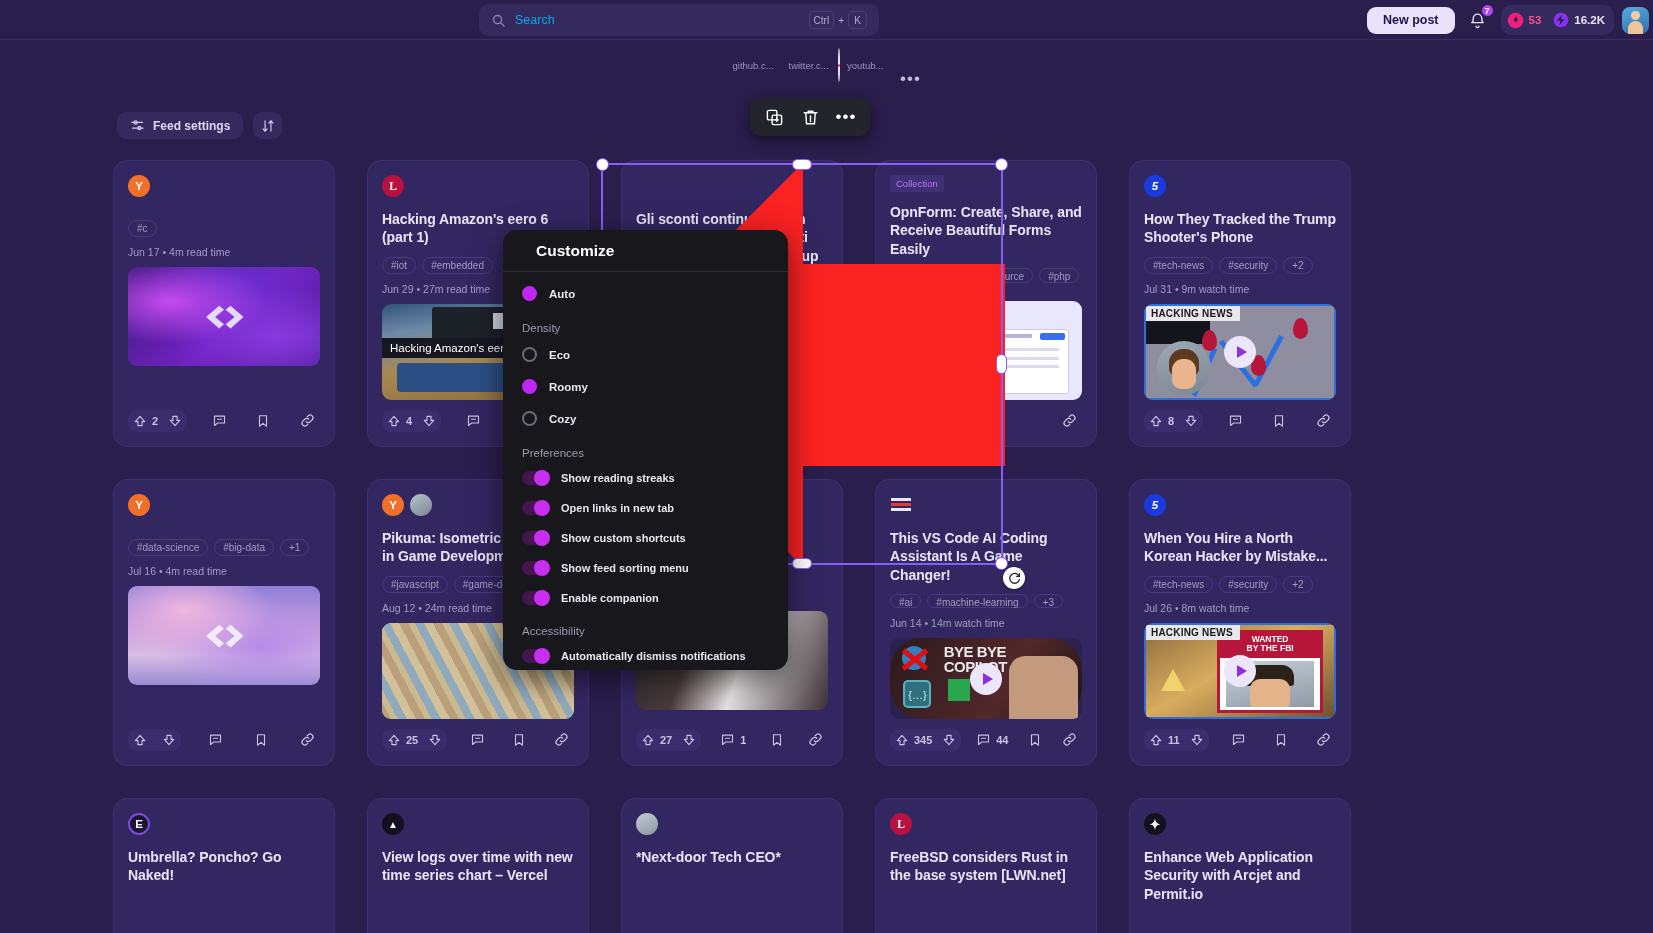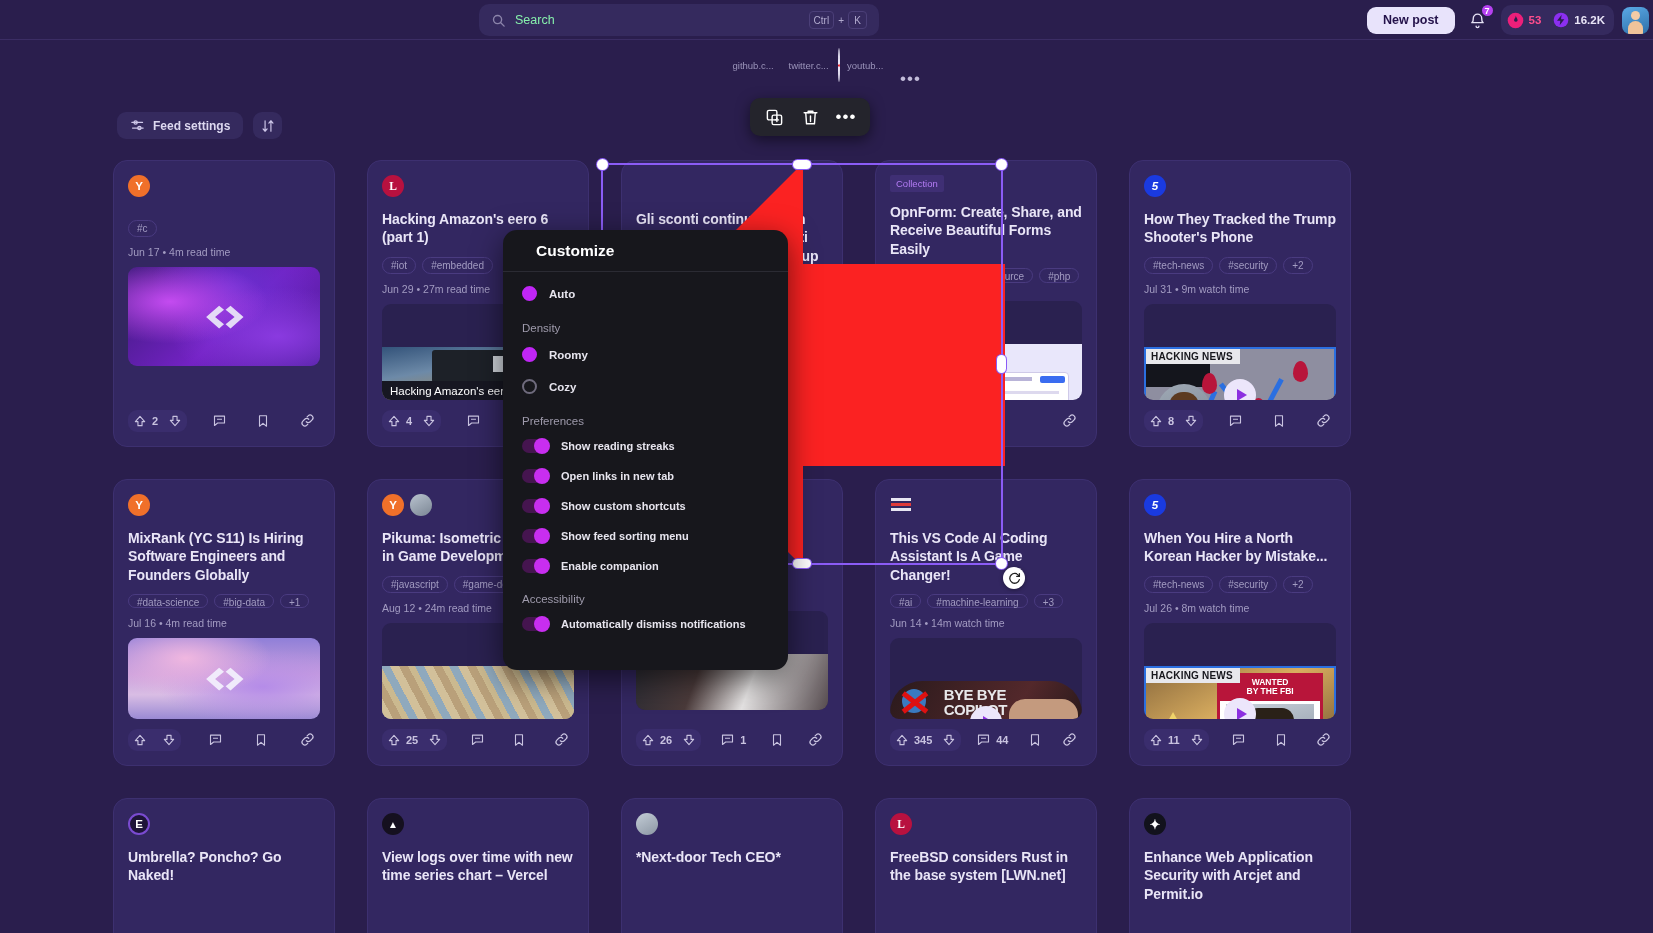--- a/index.html
+++ b/index.html
@@ -18,21 +18,21 @@
     border-bottom: 1px solid #3b2d64;
     display: flex; align-items: center;
   }
   .search-box {
     position: absolute; left: 479px; top: 4px; width: 400px; height: 32px;
     background: #352a5e; border-radius: 10px;
     display: flex; align-items: center; padding: 0 12px; gap: 9px;
     cursor: text;
   }
   .search-icon { width: 15px; height: 15px; flex: 0 0 auto; opacity: .75; }
-  .search-placeholder { color: #86efac; font-size: 12.5px; flex: 1; }
+  .search-placeholder { color: #0ea5e9; font-size: 12.5px; flex: 1; }
   .kbd-group { display: flex; align-items: center; gap: 4px; }
   .kbd {
     min-width: 19px; height: 18px; border: 1px solid #4b3f78; border-radius: 4px;
     color: #b2abce; font-size: 10px; display: flex; align-items: center;
     justify-content: center; padding: 0 4px;
   }
   .kbd-plus { color: #b2abce; font-size: 10px; }
 
   .topright { position: absolute; right: 0; top: 0; height: 40px; display: flex; align-items: center; gap: 8px; padding-right: 4px;}
   .new-post-btn {
@@ -151,21 +151,21 @@
       linear-gradient(135deg,#3c1a7a,#7322c4 55%,#4b1f9a);
     display: flex; align-items: center; justify-content: center;
   }
   .art-daily.sky {
     background:
       radial-gradient(ellipse at 30% 25%, #f0b7e0 0%, rgba(240,183,224,0) 45%),
       radial-gradient(ellipse at 70% 60%, #b58ce8 0%, rgba(181,140,232,0) 55%),
       linear-gradient(180deg,#8f7fd8 0%,#c9a0dd 45%,#d9bde4 70%,#9a8ad4 100%);
   }
   .logo-dd { width: 52px; height: 34px; opacity: .94; }
-  .thumb-photo { width: 100%; height: 100%; position: relative; margin-top: 43px; }
+  .thumb-photo { width: 100%; height: 100%; position: relative; }
   .play-btn {
     position: absolute; left: 50%; top: 50%; transform: translate(-50%,-50%);
     width: 32px; height: 32px; border-radius: 50%; background: #ece6fb;
     display: flex; align-items: center; justify-content: center;
   }
   .play-tri { width: 0; height: 0; border-left: 10px solid #8c2fe0; border-top: 6px solid transparent; border-bottom: 6px solid transparent; margin-left: 3px;}
   .news-strap {
     position: absolute; left: 0; top: 0; background: #e8e8ec; color: #16161c;
     font-size: 10px; font-weight: bold; padding: 2px 7px 2px 5px; z-index: 3;
     letter-spacing: .2px;
@@ -539,21 +539,20 @@
             <path d="M14 10a4.5 4.5 0 0 0-6.4 0l-3 3a4.5 4.5 0 0 0 6.4 6.4l1.4-1.4"></path>
           </svg>
       </div>
     </div>
   </div>
 
   <div class="card card-r2">
     <div class="card-src">
       <div class="src-badge" style="background:#f0702a">Y</div>
     </div>
-    <div class="card-title">MixRank (YC S11) Is Hiring Software Engineers and Founders Globally</div>
     <div class="card-tags">
       <span class="tag">#data-science</span>
       <span class="tag">#big-data</span>
       <span class="tag">+1</span>
     </div>
     <div class="card-meta">Jul 16 • 4m read time</div>
     <div class="card-img">
       <div class="art-daily sky">
         <svg class="logo-dd" viewBox="0 0 64 40" fill="#f3f0fd">
           <path d="M26 6L10 20l16 14 6-5-11-9 11-9z"></path>
@@ -656,21 +655,21 @@
     <div class="card-title">This</div>
     <div class="card-img" style="margin-top:auto;margin-bottom:9px;">
       <div class="thumb-photo" style="background:linear-gradient(110deg,#2b2b33 0%,#4a3a3a 30%,#e4e2e2 55%,#3b2f33 100%);"></div>
     </div>
     <div class="card-actions" style="margin-top:0;">
       <div class="upvote-group">
         <div class="act">
           <svg width="14" height="14" viewBox="0 0 24 24" fill="none" stroke="#c9c3e0" stroke-width="1.9" stroke-linejoin="round">
               <path d="M12 4l8 9h-4.5v7h-7v-7H4z"></path>
             </svg>
-          <span class="act-num">26</span>
+          <span class="act-num">27</span>
         </div>
         <div class="act">
           <svg width="14" height="14" viewBox="0 0 24 24" fill="none" stroke="#c9c3e0" stroke-width="1.9" stroke-linejoin="round">
               <path d="M12 20l8-9h-4.5V4h-7v7H4z"></path>
             </svg>
         </div>
       </div>
       <span class="act-spacer"></span>
       <div class="act">
         <svg width="15" height="15" viewBox="0 0 24 24" fill="none" stroke="#c9c3e0" stroke-width="1.8" stroke-linejoin="round">
@@ -909,20 +908,24 @@
   </div>
   <div class="cz-body">
 
     <div class="radio-row">
       <span class="radio on"></span>
       <span class="radio-label">Auto</span>
     </div>
 
     <div class="cz-sec">Density</div>
     <div class="radio-row">
+      <span class="radio"></span>
+      <span class="radio-label">Eco</span>
+    </div>
+    <div class="radio-row">
       <span class="radio on"></span>
       <span class="radio-label">Roomy</span>
     </div>
     <div class="radio-row">
       <span class="radio"></span>
       <span class="radio-label">Cozy</span>
     </div>
 
     <div class="cz-sec">Preferences</div>
     <div class="toggle-row">

